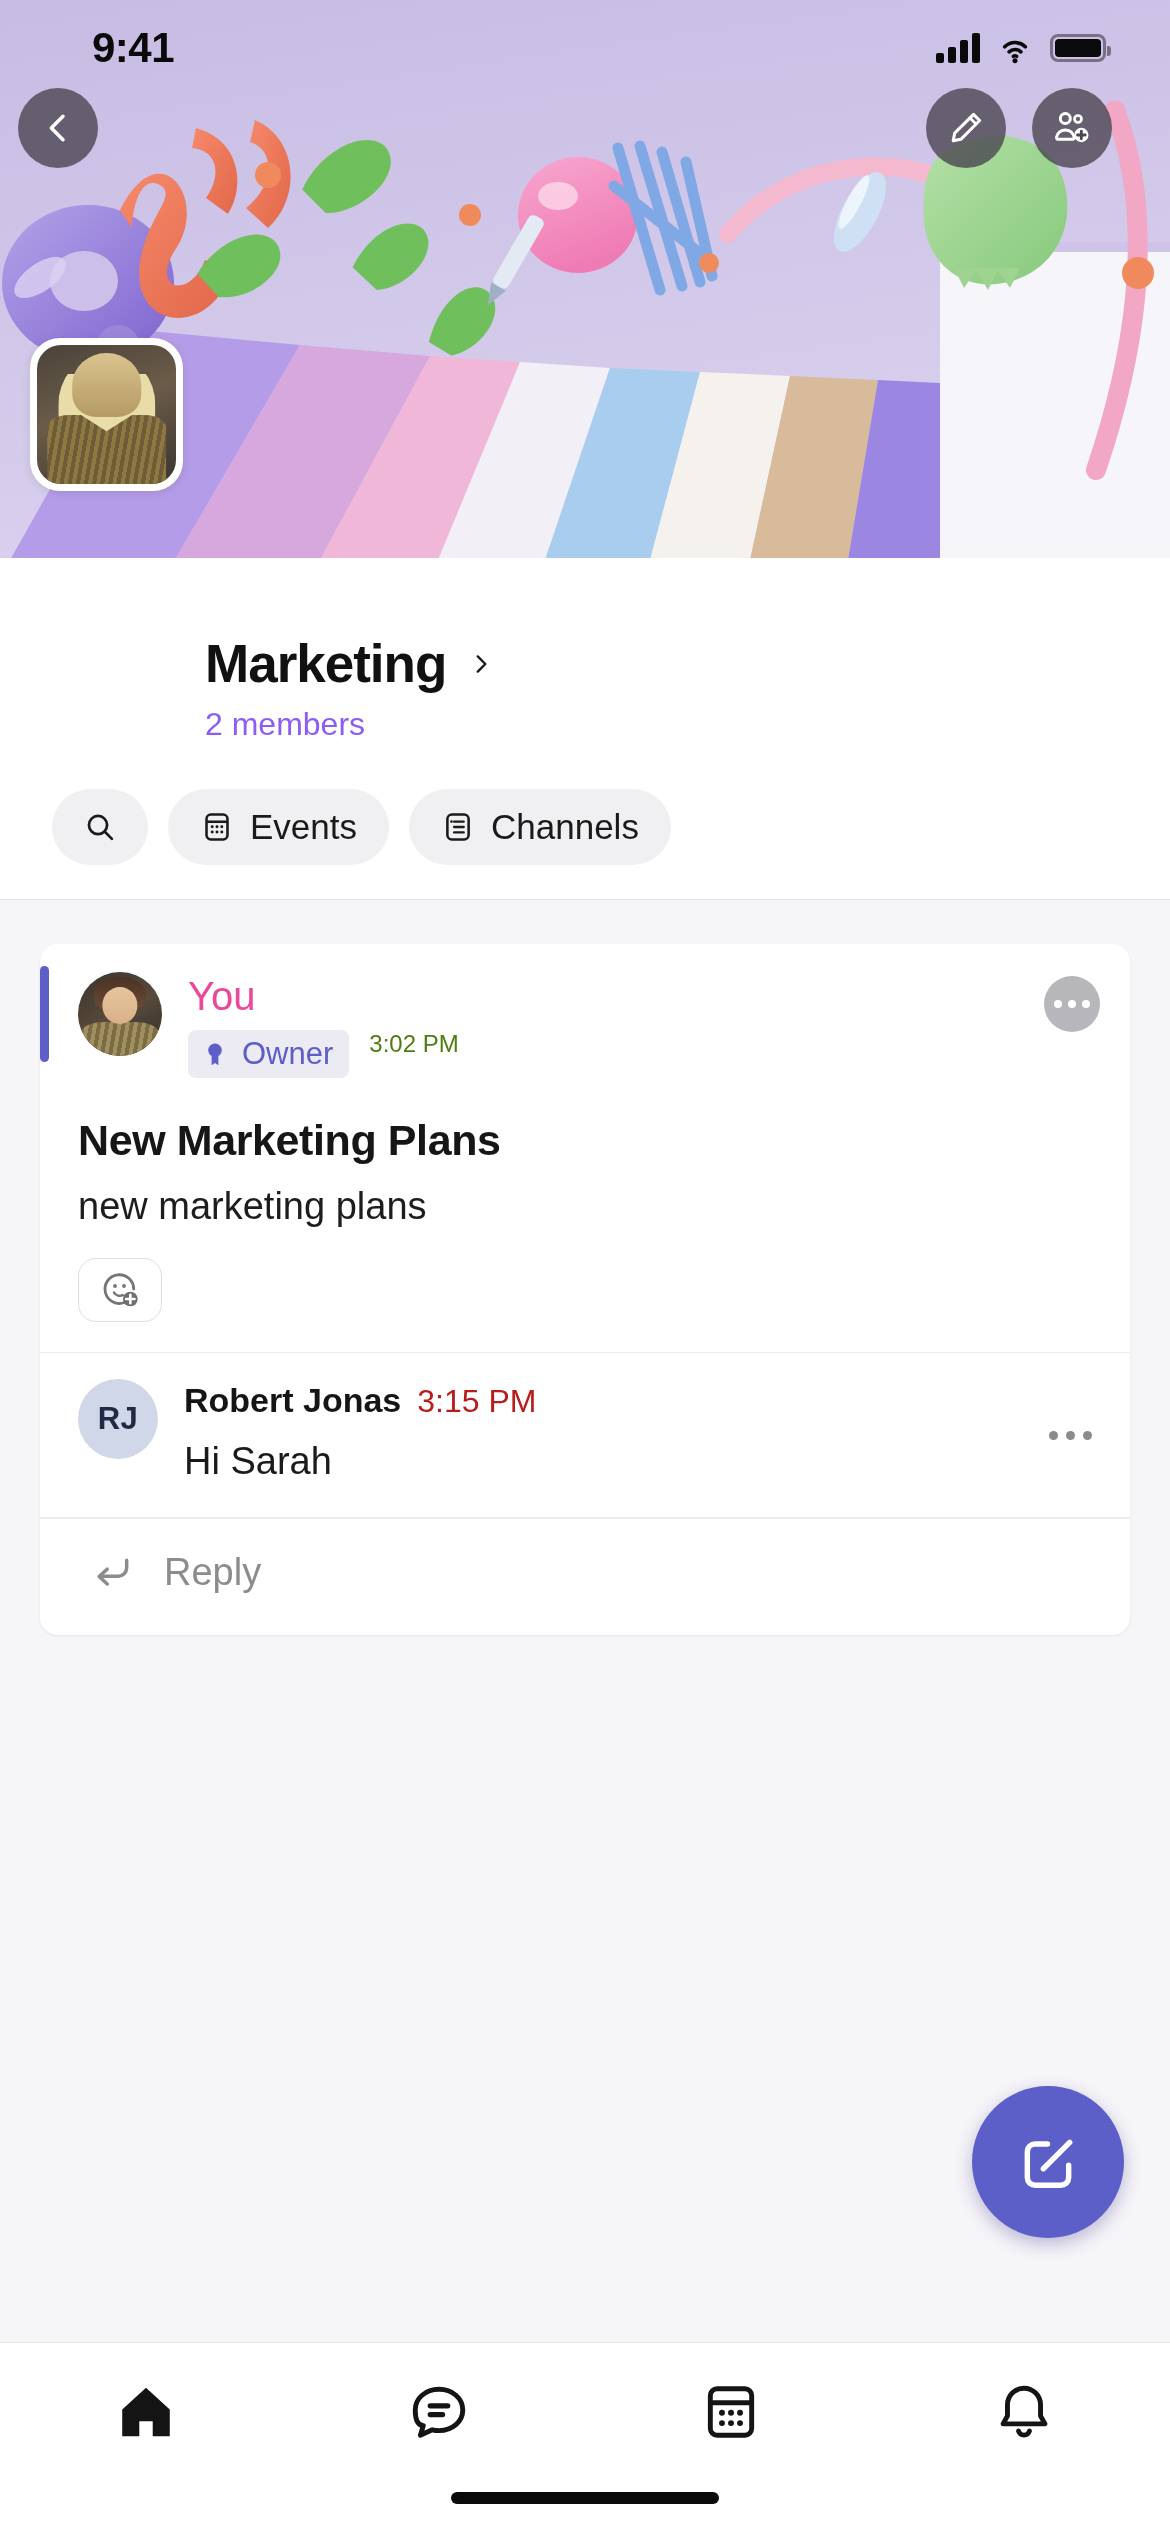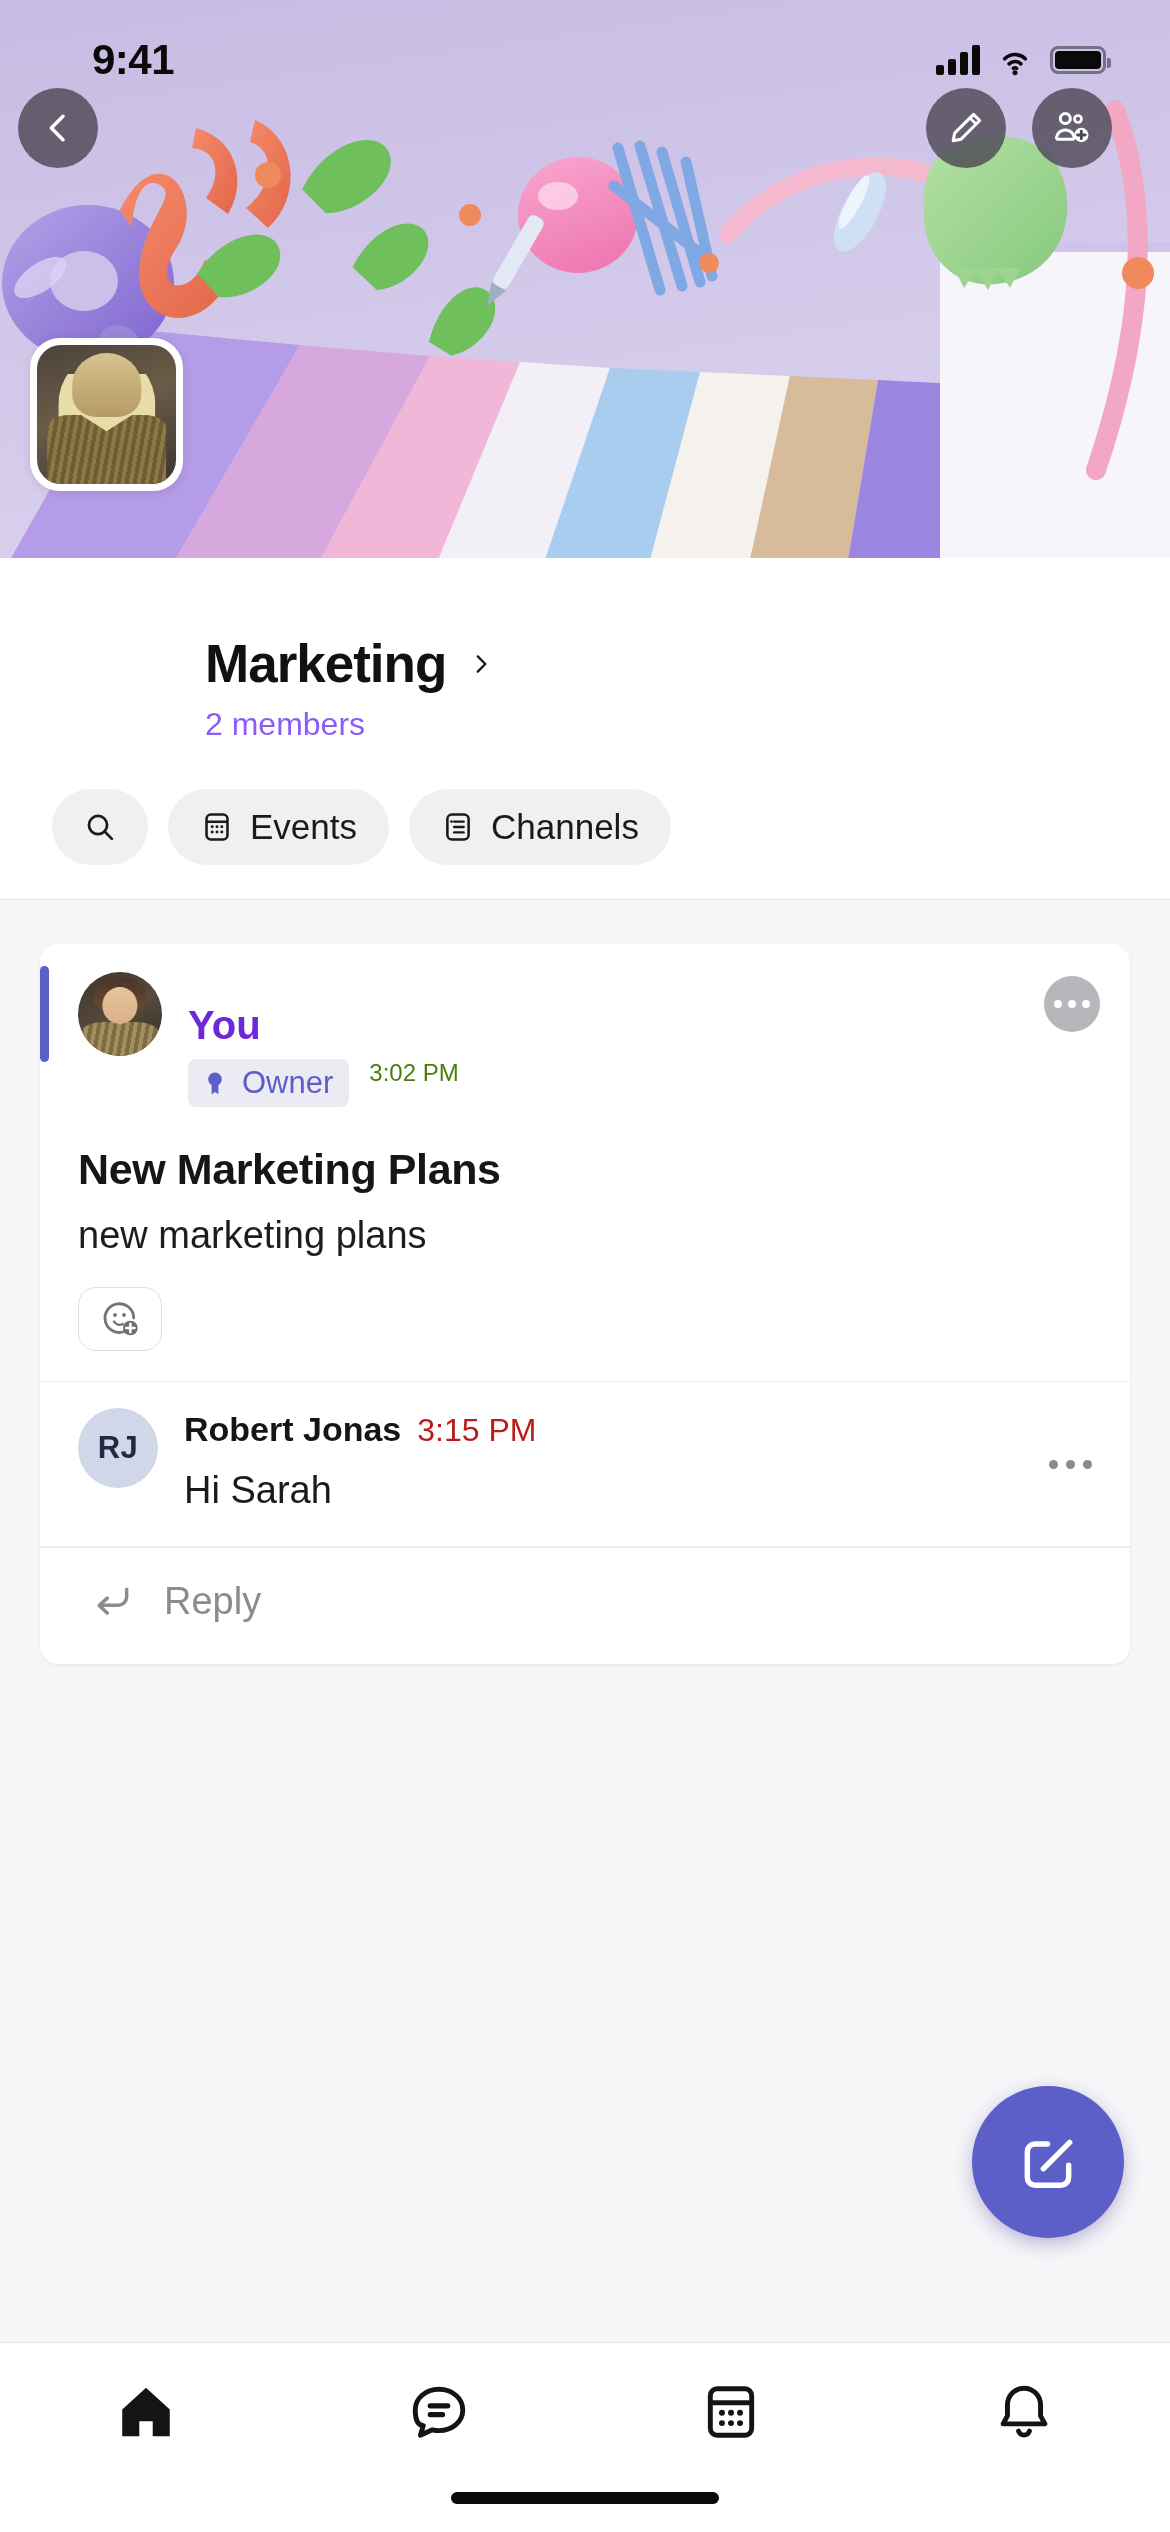--- a/index.html
+++ b/index.html
@@ -22,21 +22,21 @@
     height: 558px;
     flex: 0 0 558px;
     overflow: hidden;
     background:
       linear-gradient(175deg, #c9bde4 0%, #cdc2e6 30%, #d3c9ea 60%, #d8d0ed 100%);
   }
   .hero-art { position: absolute; inset: 0; overflow: hidden; }
 
   
   .statusbar {
-    position: absolute; top: 12px; left: 0; right: 0; height: 96px;
+    position: absolute; top: 0; left: 0; right: 0; height: 96px;
     display: flex; align-items: center; justify-content: space-between;
     padding: 0 64px 0 92px;
     z-index: 40;
   }
   .sb-time {
     font-size: 42px; font-weight: 700; color: #0a0a0a;
     letter-spacing: -0.5px; line-height: 1;
   }
   .sb-right { display: flex; align-items: center; gap: 16px; }
   .sb-bars { display: flex; align-items: flex-end; gap: 4px; height: 30px; }
@@ -179,21 +179,21 @@
     width: 62%; height: 40%; border-radius: 50% 50% 30% 30%;
     background: linear-gradient(180deg,#4b3326,#6a4a33);
   }
   .av-photo .f-body {
     position:absolute; left:50%; bottom:0; transform:translateX(-50%);
     width: 92%; height: 40%;
     background: repeating-linear-gradient(100deg,#7d6b43 0 4px,#a08f5f 4px 8px);
     border-radius: 30% 30% 0 0;
   }
   .who { flex: 1 1 auto; padding-top: 2px; }
-  .who-name { font-size: 40px; font-weight: 700; color: #6d28d9; line-height: 1.1; margin-top: 29px; }
+  .who-name { font-size: 40px; font-weight: 400; color: #ec4899; line-height: 1.1; }
   .meta-row { display: flex; align-items: flex-start; gap: 20px; margin-top: 12px; }
   .owner-badge {
     display: inline-flex; align-items: center; gap: 12px;
     background: #eceaf2; border-radius: 8px;
     padding: 6px 16px 6px 12px;
   }
   .owner-badge svg { width: 30px; height: 30px; }
   .owner-badge span { font-size: 31px; color: #5b5fc7; }
   .msg-time { font-size: 24px; color: #4d7c0f; }
   .more-circle {

